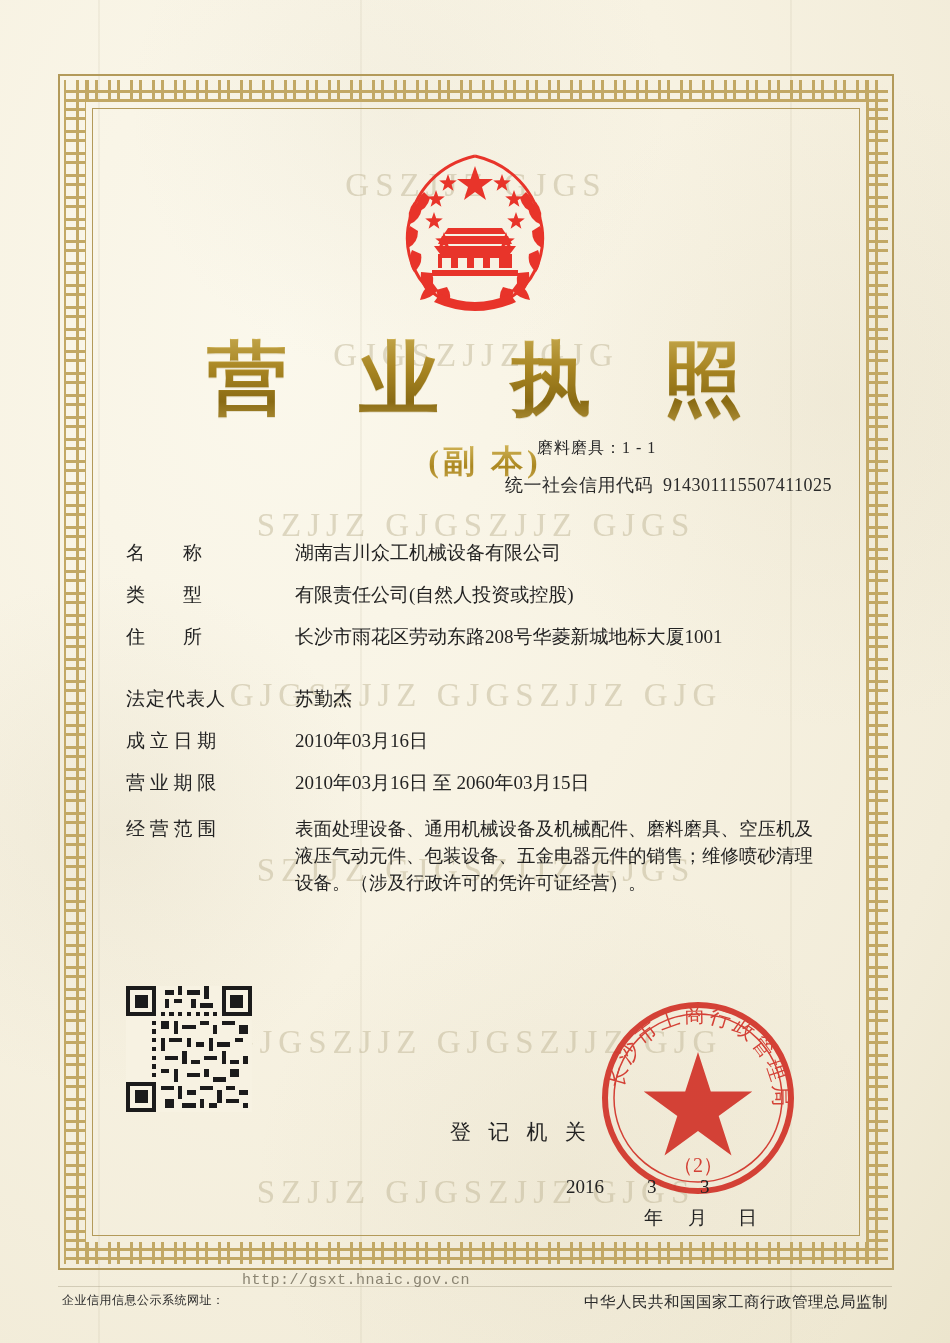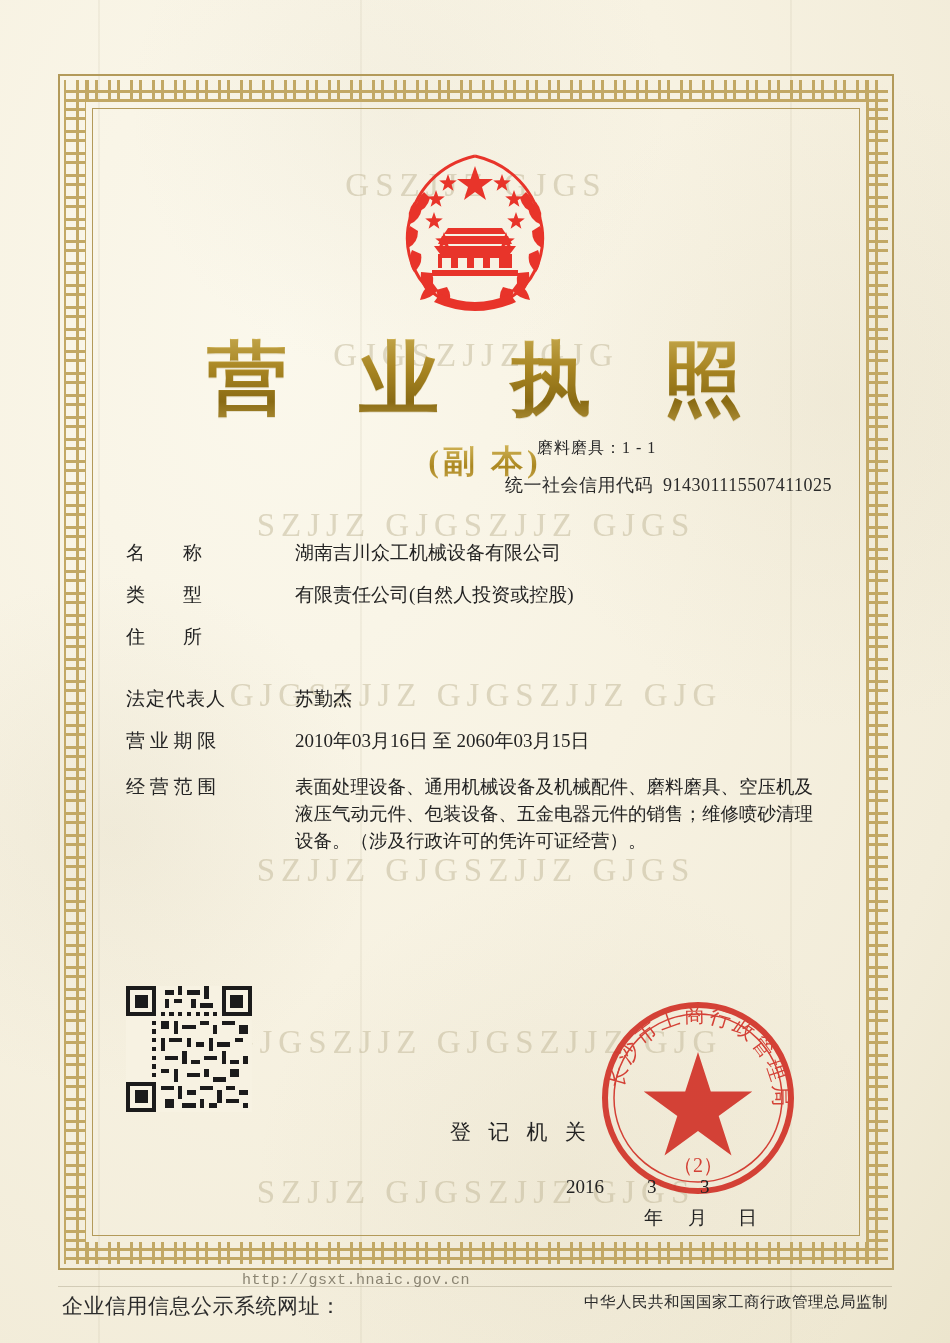--- a/index.html
+++ b/index.html
@@ -266,21 +266,21 @@
   .date-units { position: absolute; left: 566px; top: 1205px; width: 250px; font-size: 19px; color: #232323; letter-spacing: 0; }
   .date-units .u1 { position: absolute; left: 78px; top: 0; }
   .date-units .u2 { position: absolute; left: 122px; top: 0; }
   .date-units .u3 { position: absolute; left: 172px; top: 0; }
 
   
   .footer-left {
     position: absolute;
     left: 62px;
     top: 1292px;
-    font-size: 21px;
+    font-size: 12px;
     color: #2b2b2b;
     font-family: "Liberation Serif", serif;
     letter-spacing: 0.5px;
   }
   .footer-url {
     position: absolute;
     left: 242px;
     top: 1272px;
     font-size: 15px;
     color: #8a8472;
@@ -399,28 +399,33 @@
       <div class="f-value">湖南吉川众工机械设备有限公司</div>
     </div>
 
     <div class="field-row row-type">
       <div class="f-label">类　　型</div>
       <div class="f-value">有限责任公司(自然人投资或控股)</div>
     </div>
 
     <div class="field-row row-addr">
       <div class="f-label">住　　所</div>
+      <div class="f-value">长沙市雨花区劳动东路208号华菱新城地标大厦1001</div>
     </div>
 
     <div class="field-row row-legal">
       <div class="f-label sp5">法定代表人</div>
       <div class="f-value">苏勤杰</div>
     </div>
 
 
+    <div class="field-row row-found">
+      <div class="f-label">成 立 日 期</div>
+      <div class="f-value">2010年03月16日</div>
+    </div>
 
     <div class="field-row row-term">
       <div class="f-label">营 业 期 限</div>
       <div class="f-value">2010年03月16日   至  2060年03月15日</div>
     </div>
 
     <div class="field-row row-scope">
       <div class="f-label">经 营 范 围</div>
       <div class="f-value scope-text">表面处理设备、通用机械设备及机械配件、磨料磨具、空压机及液压气动元件、包装设备、五金电器元件的销售；维修喷砂清理设备。（涉及行政许可的凭许可证经营）。</div>
     </div>

